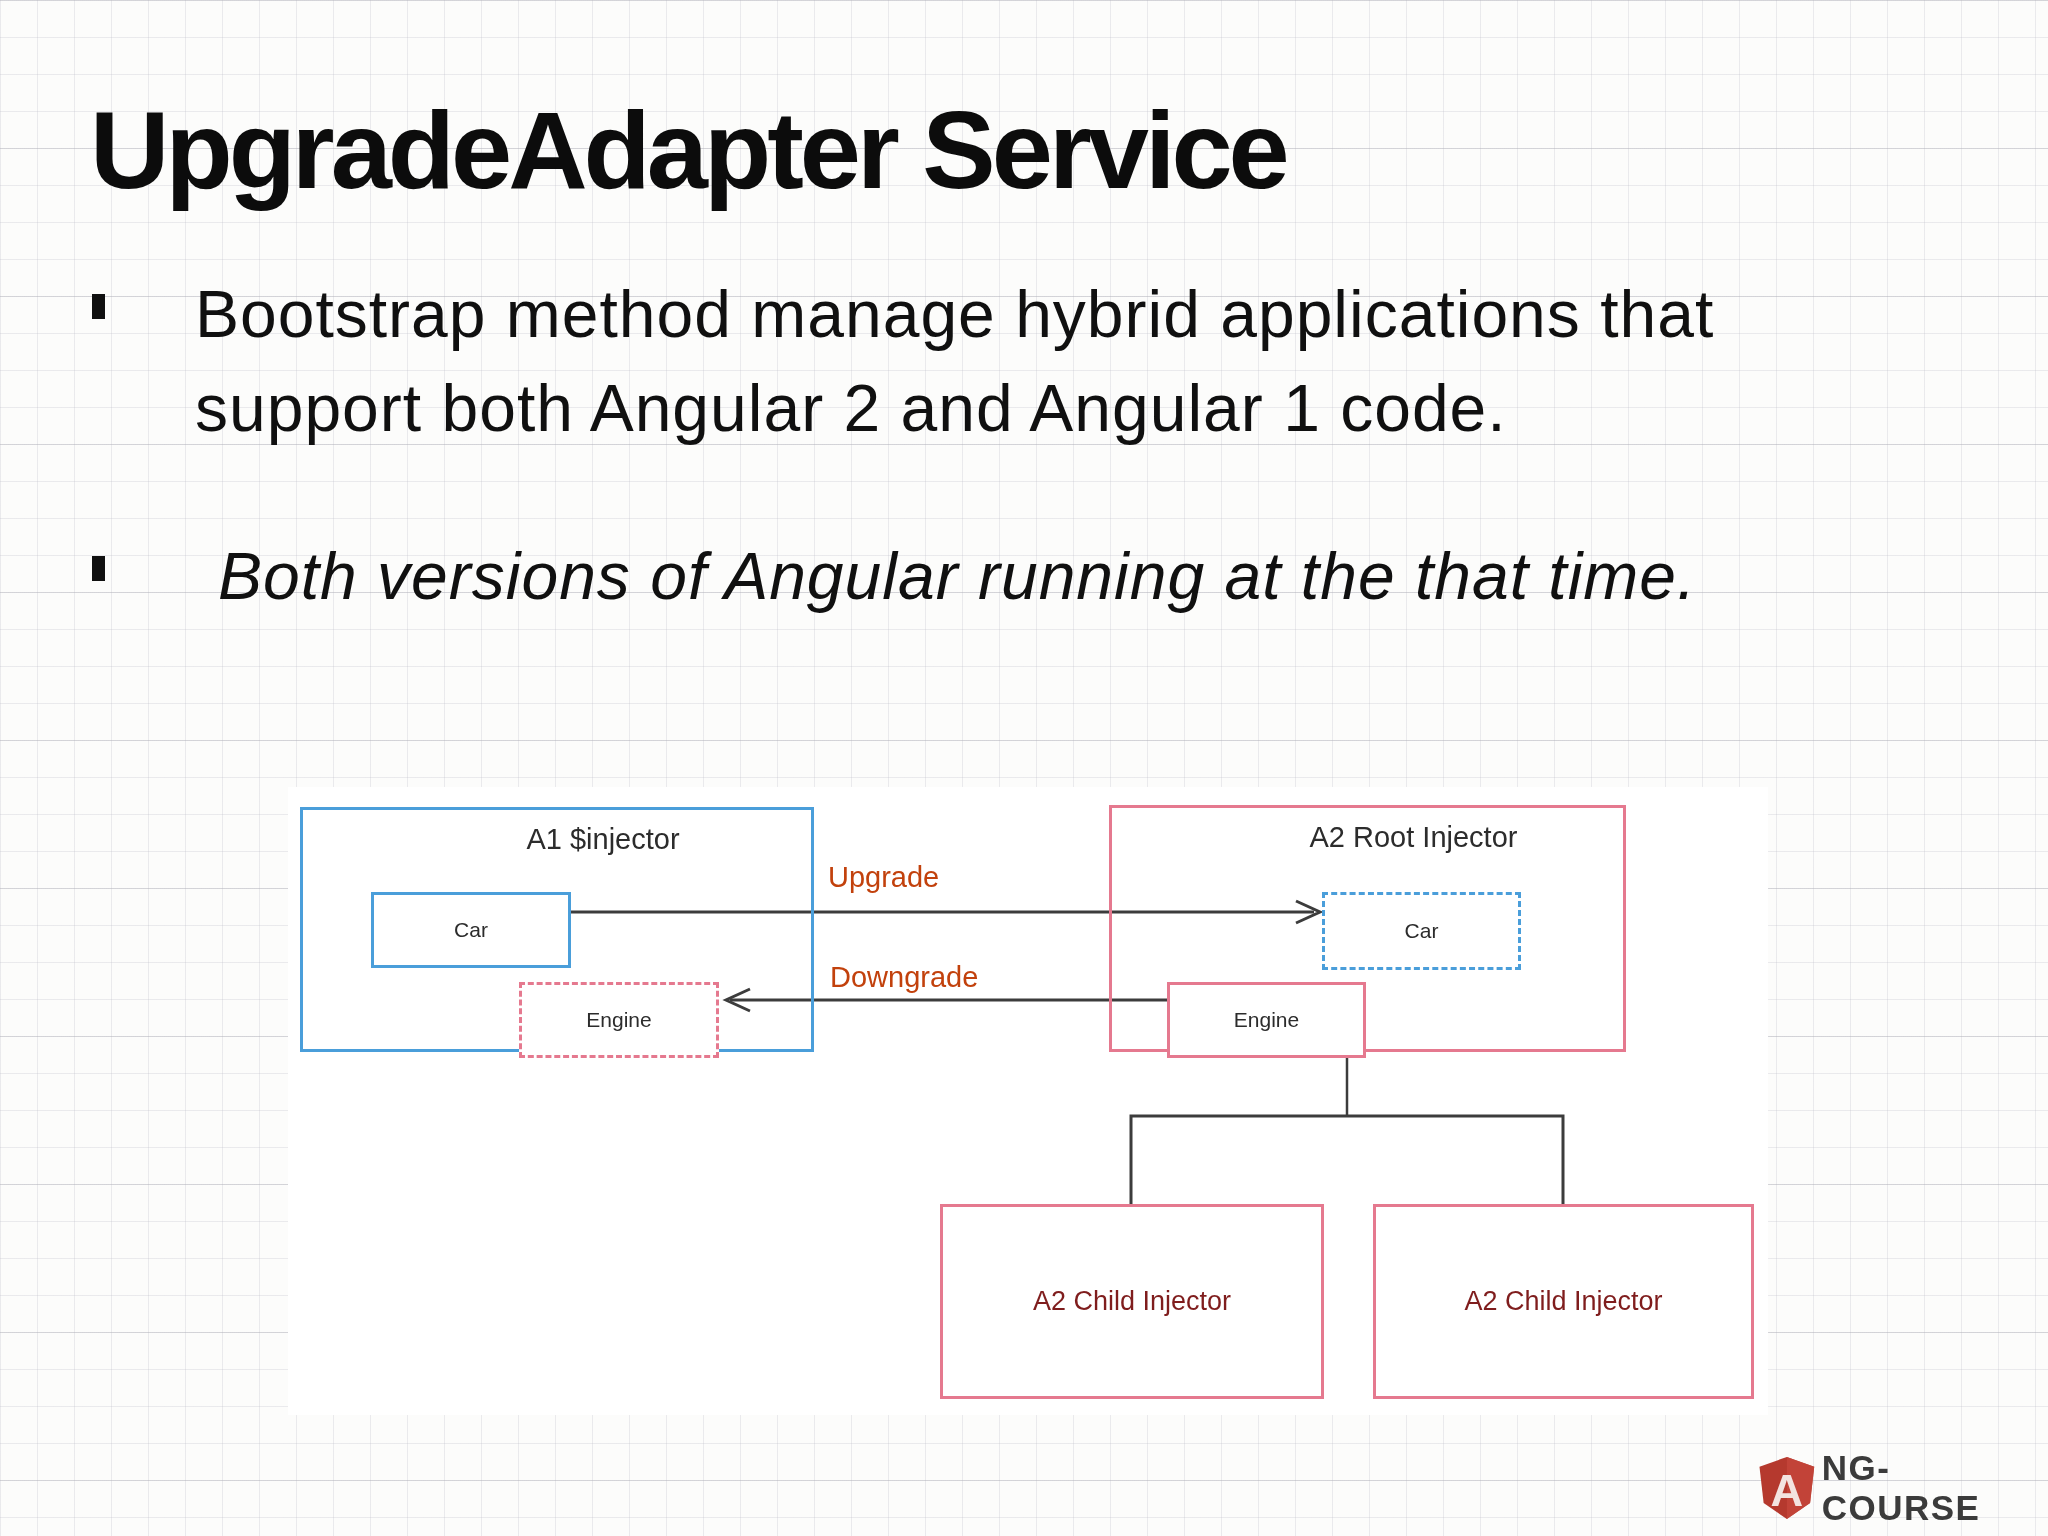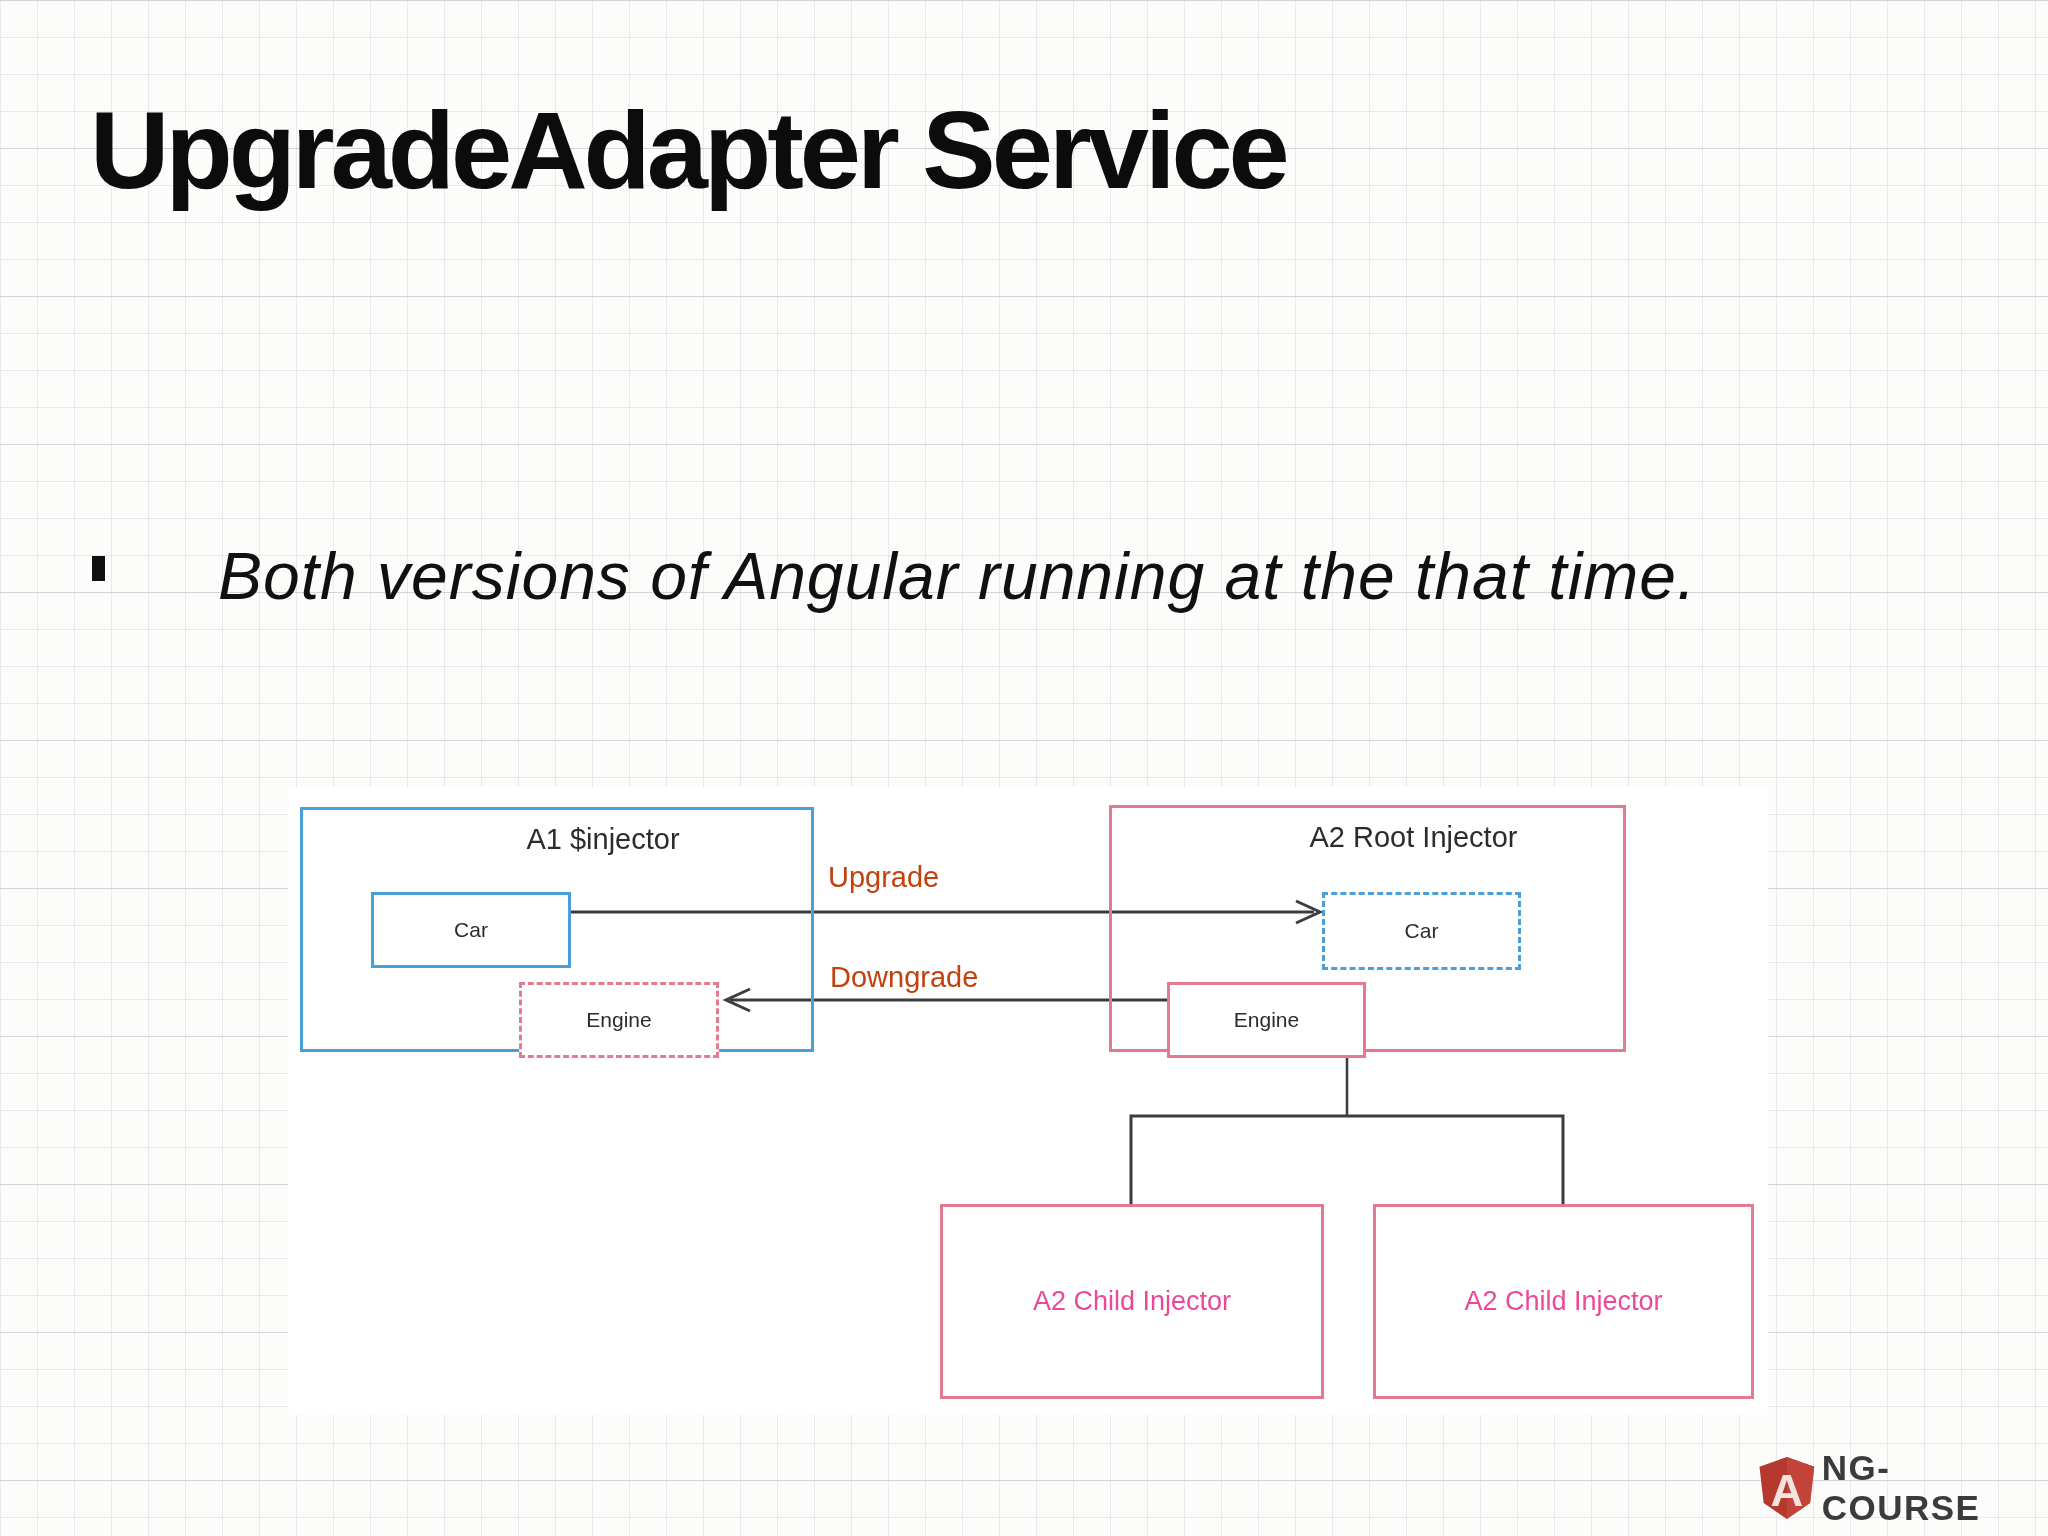--- a/index.html
+++ b/index.html
@@ -38,40 +38,45 @@
   .blue-dashed{border:3px dashed #4a9eda;}
   .pink-solid{border:3px solid #e5798f;}
   .pink-dashed{border:3px dashed #e5798f;}
   .outer-label{
     position:absolute;left:0;top:13px;width:100%;text-align:center;
     font-size:29px;color:#2c2c2c;padding-left:46px;
   }
   .inner-box{display:flex;align-items:center;justify-content:center;
     font-size:21px;color:#2c2c2c;background:#fff;}
   .child-box{display:flex;align-items:center;justify-content:center;
-    font-size:27px;color:#ec4899;background:#fff;}
+    font-size:27px;color:#7f1d1d;background:#fff;}
   .arrow-label{
     position:absolute;width:240px;text-align:left;font-size:29px;color:#c2410c;
   }
   .connector-svg{position:absolute;left:0;top:0;}
   
   .brand{
     position:absolute;left:1756px;top:1448px;display:flex;align-items:center;gap:4px;
   }
   .brand-text{
     font-size:35px;font-weight:bold;letter-spacing:1.5px;color:#3b3b3b;
   }
 </style>
 </head>
 <body>
 
 <div id="slide">
 
   <h1 class="title">UpgradeAdapter Service</h1>
 
+  <div class="bullet-row row1">
+    <span class="bullet-marker"></span>
+    <span class="bullet-text">Bootstrap method manage hybrid applications that
+support both Angular 2 and Angular 1 code.</span>
+  </div>
 
   <div class="bullet-row row2">
     <span class="bullet-marker"></span>
     <span class="bullet-text">Both versions of Angular running at the that time.</span>
   </div>
 
   <div class="diagram">
 
     <svg class="connector-svg" width="1480" height="628" viewBox="0 0 1480 628">
 

